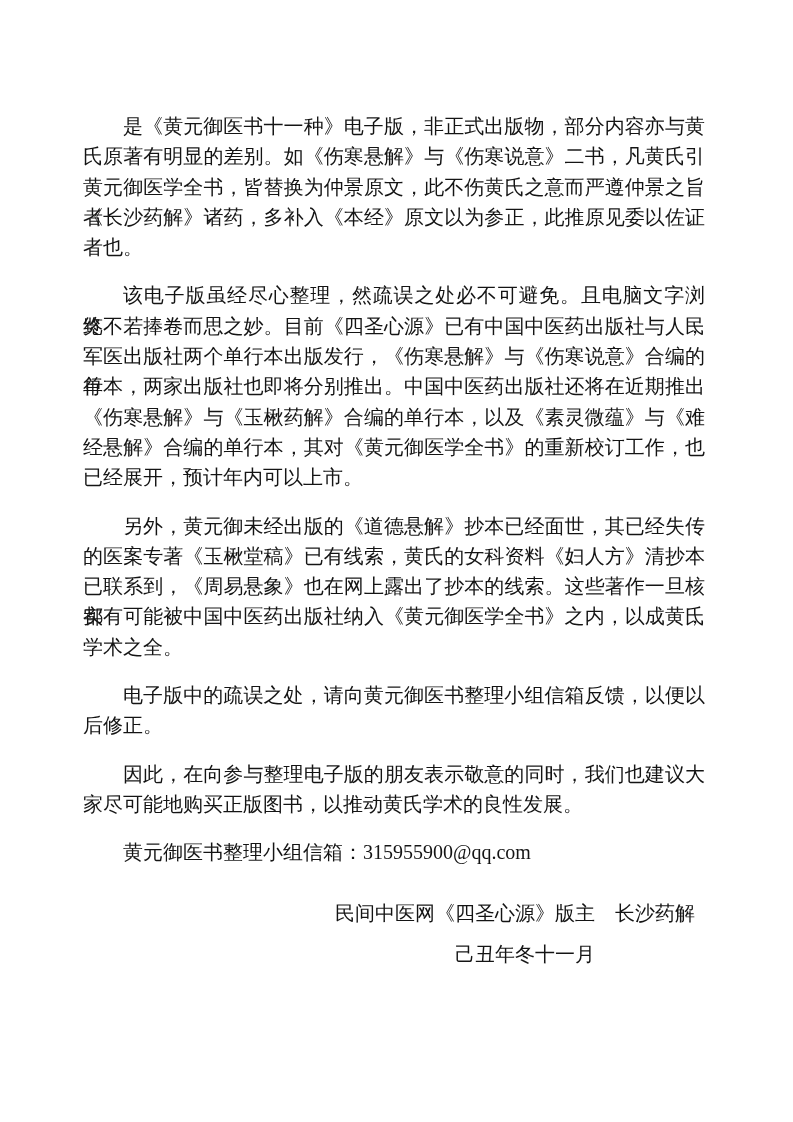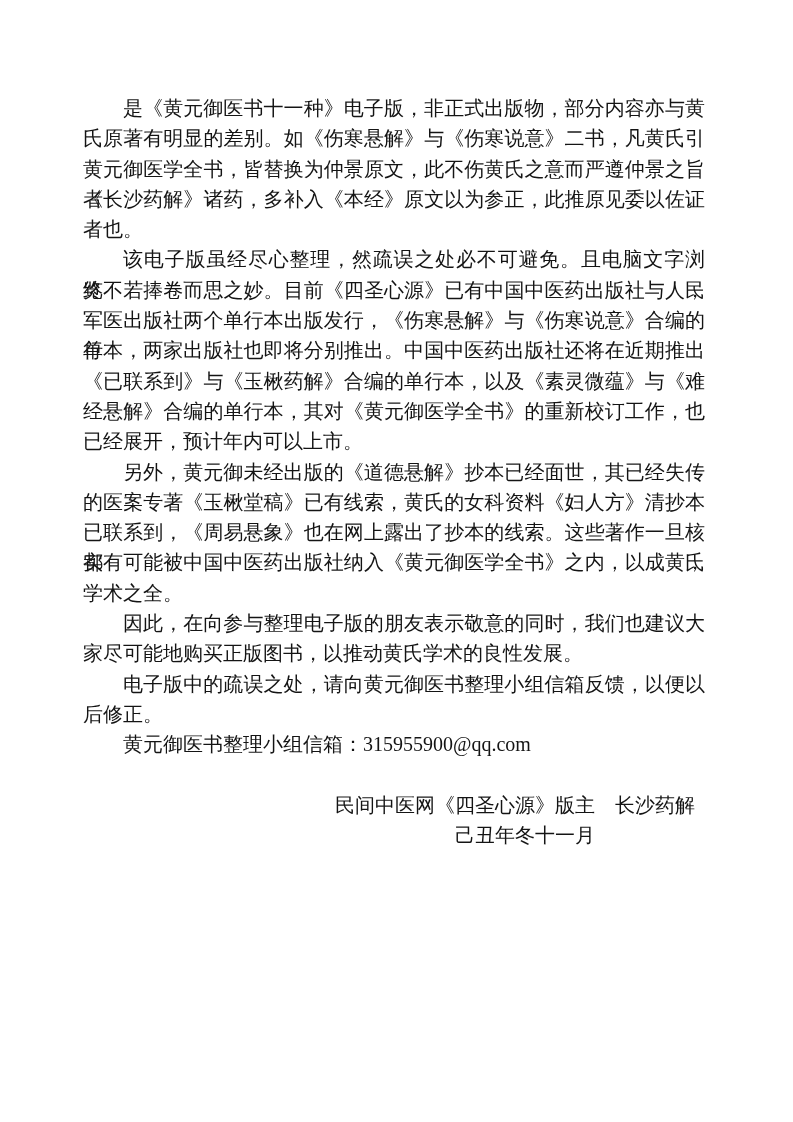--- a/index.html
+++ b/index.html
@@ -25,65 +25,65 @@
     height: 30.3px;
     line-height: 30.3px;
     white-space: nowrap;
   }
   .j {
     white-space: normal;
     text-align: justify;
     text-align-last: justify;
     text-justify: inter-character;
   }
-  .ind { text-indent: 2em; }
+  .ind { text-indent: 2em; margin-top: 18px; }
   .blank { height: 30.3px; }
   .sig1 { margin-left: 252px; }
-  .sig2 { margin-left: 372px; }
+  .sig2 { margin-left: 372px; margin-top: 11px; }
 </style>
 </head>
 <body>
 
 <div class="page">
   <div class="doc">
 
     <div>
       <div class="ln j ind">是《黄元御医书十一种》电子版，非正式出版物，部分内容亦与黄</div>
       <div class="ln j">氏原著有明显的差别。如《伤寒悬解》与《伤寒说意》二书，凡黄氏引</div>
       <div class="ln j">黄元御医学全书，皆替换为仲景原文，此不伤黄氏之意而严遵仲景之旨者。</div>
       <div class="ln j">《长沙药解》诸药，多补入《本经》原文以为参正，此推原见委以佐证</div>
       <div class="ln">者也。</div>
     </div>
 
     <div>
       <div class="ln j ind">该电子版虽经尽心整理，然疏误之处必不可避免。且电脑文字浏览，</div>
       <div class="ln j">终不若捧卷而思之妙。目前《四圣心源》已有中国中医药出版社与人民</div>
       <div class="ln j">军医出版社两个单行本出版发行，《伤寒悬解》与《伤寒说意》合编的单</div>
       <div class="ln j">行本，两家出版社也即将分别推出。中国中医药出版社还将在近期推出</div>
-      <div class="ln j">《已联系到》与《玉楸药解》合编的单行本，以及《素灵微蕴》与《难</div>
+      <div class="ln j">《伤寒悬解》与《玉楸药解》合编的单行本，以及《素灵微蕴》与《难</div>
       <div class="ln j">经悬解》合编的单行本，其对《黄元御医学全书》的重新校订工作，也</div>
       <div class="ln">已经展开，预计年内可以上市。</div>
     </div>
 
     <div>
       <div class="ln j ind">另外，黄元御未经出版的《道德悬解》抄本已经面世，其已经失传</div>
       <div class="ln j">的医案专著《玉楸堂稿》已有线索，黄氏的女科资料《妇人方》清抄本</div>
       <div class="ln j">已联系到，《周易悬象》也在网上露出了抄本的线索。这些著作一旦核实，</div>
       <div class="ln j">都有可能被中国中医药出版社纳入《黄元御医学全书》之内，以成黄氏</div>
       <div class="ln">学术之全。</div>
     </div>
 
     <div>
-      <div class="ln j ind">因此，在向参与整理电子版的朋友表示敬意的同时，我们也建议大</div>
-      <div class="ln">家尽可能地购买正版图书，以推动黄氏学术的良性发展。</div>
+      <div class="ln j ind">电子版中的疏误之处，请向黄元御医书整理小组信箱反馈，以便以</div>
+      <div class="ln">后修正。</div>
     </div>
 
     <div>
-      <div class="ln j ind">电子版中的疏误之处，请向黄元御医书整理小组信箱反馈，以便以</div>
-      <div class="ln">后修正。</div>
+      <div class="ln j ind">因此，在向参与整理电子版的朋友表示敬意的同时，我们也建议大</div>
+      <div class="ln">家尽可能地购买正版图书，以推动黄氏学术的良性发展。</div>
     </div>
 
     <div class="ln ind">
       <span>黄元御医书整理小组信箱：</span><span>315955900@qq.com</span>
     </div>
 
     <div class="ln blank"></div>
 
     <div>
       <div class="ln sig1">民间中医网《四圣心源》版主　长沙药解</div>

